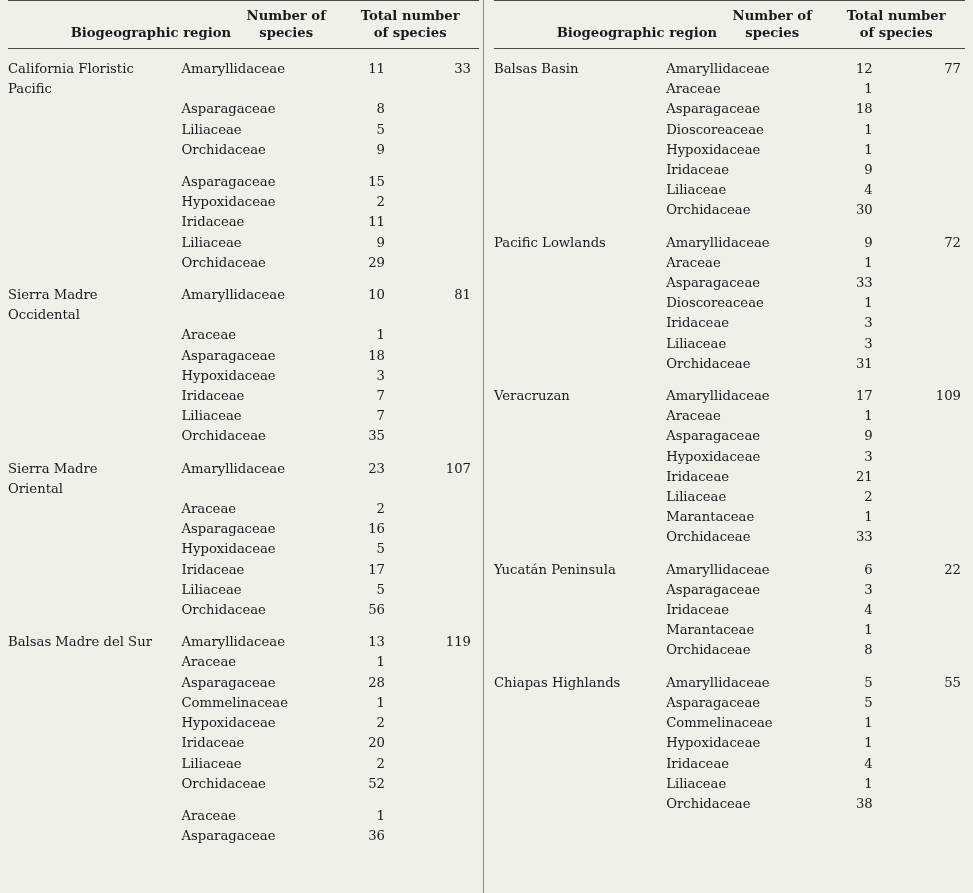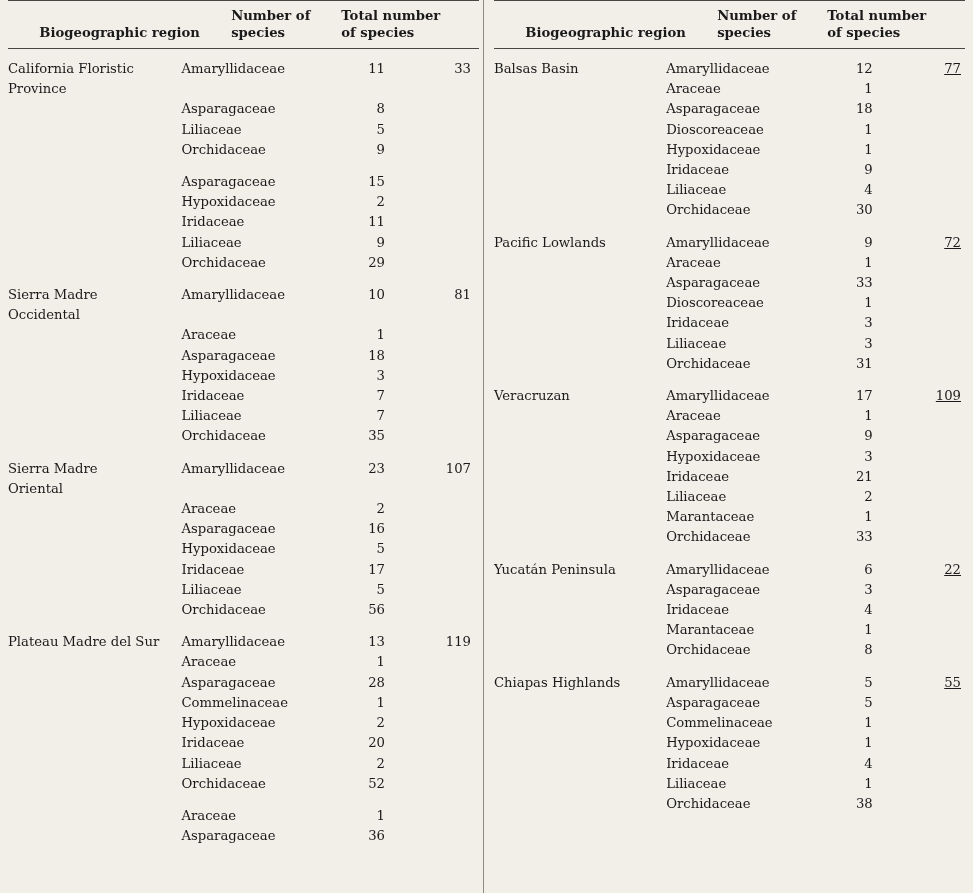--- a/index.html
+++ b/index.html
@@ -44,27 +44,27 @@
   }
   table {
     border-collapse: collapse;
     width: 100%;
     font-size: 13.2px;
   }
   thead th {
     font-family: "DejaVu Serif", serif;
     font-weight: bold;
     font-size: 13.2px;
-    text-align: center;
+    text-align: right;
     vertical-align: bottom;
     padding: 0 0 7px 0;
     line-height: 1.25;
   }
   thead th.num {
-    text-align: left;
+    text-align: center;
   }
   tbody td {
     padding: 0;
     vertical-align: top;
     line-height: 20.2px;
     font-size: 13.2px;
     font-family: "DejaVu Serif", serif;
   }
   td.region {
     width: 157px;
@@ -79,21 +79,21 @@
     padding-right: 10px;
   }
   td.total {
     width: 70px;
     text-align: right;
     padding-right: 8px;
   }
   .right td.region { width: 155px; }
   .right td.family { width: 132px; }
   .right td.count  { width: 58px; }
-  .right td.total  { width: 72px; padding-right: 4px; text-decoration: underline; }
+  .right td.total  { width: 72px; padding-right: 4px; }
 
   .group-gap td {
     height: 12px;
     line-height: 12px;
     font-size: 0;
   }
   .region-line { display: block; }
   .top-rule {
     height: 1px;
     background: #4a4743;
@@ -130,21 +130,21 @@
         </tr>
       </thead>
     </table>
     <div class="mid-rule"></div>
     <div class="body-pad"></div>
     <table>
       <tbody id="left-body">
           <tr>
             <td class="region">
               <span class="region-line">California Floristic</span>
-              <span class="region-line">Province</span>
+              <span class="region-line">Pacific</span>
             </td>
             <td class="family">Amaryllidaceae</td>
             <td class="count">11</td>
             <td class="total">33</td>
           </tr>
           <tr>
             <td class="region"></td>
             <td class="family">Asparagaceae</td>
             <td class="count">8</td>
             <td class="total"></td>
@@ -288,21 +288,21 @@
             <td class="region"></td>
             <td class="family">Orchidaceae</td>
             <td class="count">56</td>
             <td class="total"></td>
           </tr>
           <tr class="group-gap">
             <td colspan="4"></td>
           </tr>
           <tr>
             <td class="region">
-              <span class="region-line">Plateau Madre del Sur</span>
+              <span class="region-line">Balsas Madre del Sur</span>
             </td>
             <td class="family">Amaryllidaceae</td>
             <td class="count">13</td>
             <td class="total">119</td>
           </tr>
           <tr>
             <td class="region"></td>
             <td class="family">Araceae</td>
             <td class="count">1</td>
             <td class="total"></td>

